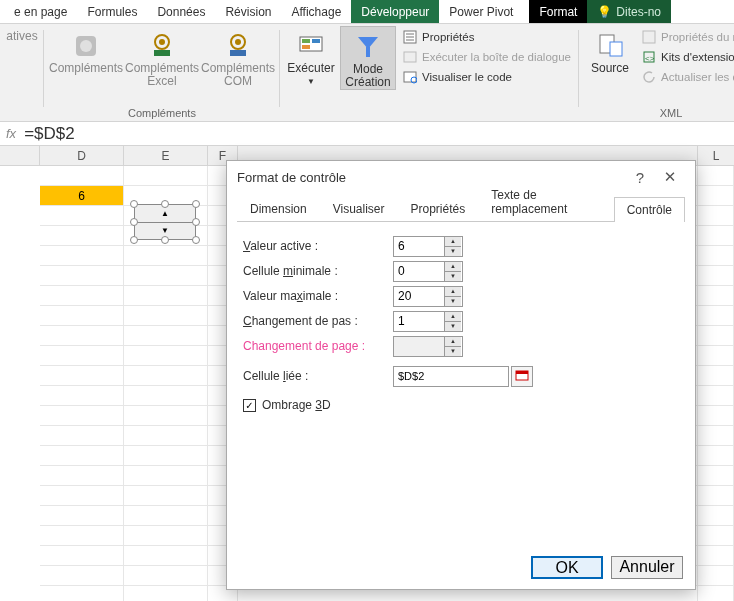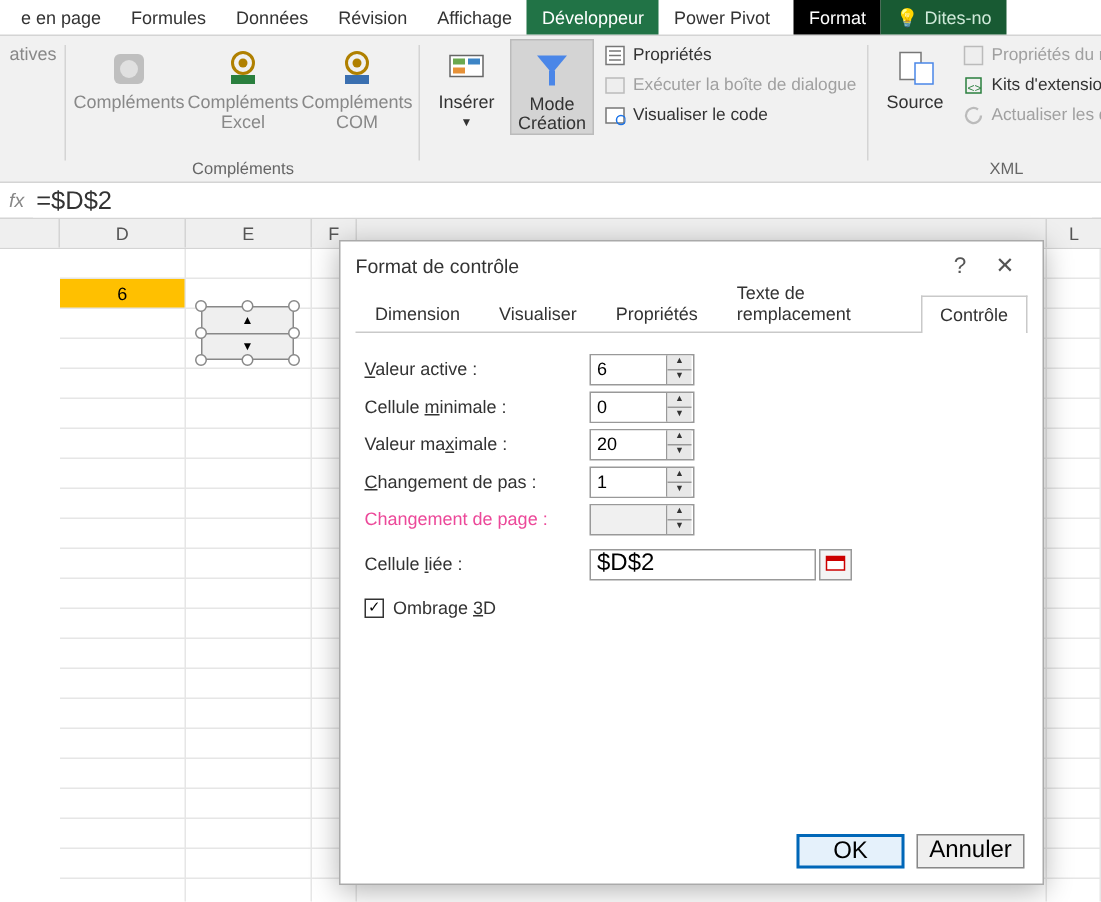--- a/index.html
+++ b/index.html
@@ -65,21 +65,21 @@
   .fld { display:flex; align-items:center; height:24px; margin-bottom:1px; }
   .fld label { width:150px; font-size:12px; color:#333; }
   .fld.disabled label { color:#ec4899; }
   .num { width:70px; height:21px; border:1px solid #999; display:flex; }
   .num input { border:none; outline:none; width:50px; padding:0 4px; font-size:12px; }
   .num.disabled input { background:#f0f0f0; }
   .spnbtns { width:17px; border-left:1px solid #999; display:flex; flex-direction:column; }
   .spnbtns div { flex:1; text-align:center; font-size:6px; line-height:9px; background:#e8e8e8; }
   .spnbtns div+div { border-top:1px solid #999; }
   .cellref { display:flex; align-items:center; gap:2px; }
-  .cellref input { width:151px; height:21px; border:1px solid #999; padding:0 4px; font-size:16px; outline:none; }
+  .cellref input { width:116px; height:21px; border:1px solid #999; padding:0 4px; font-size:11px; outline:none; }
   .cellref .pick { width:22px; height:21px; border:1px solid #999; background:#f4f4f4; display:flex; align-items:center; justify-content:center; }
   .chk { display:flex; align-items:center; gap:6px; margin-top:10px; font-size:12px; }
   .chk .box { width:13px; height:13px; border:1px solid #333; display:inline-flex; align-items:center; justify-content:center; font-size:10px; color:#000; }
   .dlg-buttons { height:44px; display:flex; justify-content:flex-end; align-items:center; gap:8px; padding:0 12px; border-top:none; }
   .btn { min-width:72px; height:23px; border:1px solid #888; background:#efefef; font-size:16px; }
   .btn.primary { border:2px solid #0067b8; background:#e5f1fb; }
 
   .u { text-decoration:underline; }
 </style>
 </head>
@@ -151,21 +151,21 @@
     <div class="group-body">
       <div class="bigbtn enabled" style="width:50px">
         <div class="ico">
             <svg width="28" height="28">
               <rect x="3" y="5" width="22" height="14" fill="#fff" stroke="#666"></rect>
               <rect x="5" y="7" width="8" height="4" fill="#6aa84f"></rect>
               <rect x="15" y="7" width="8" height="4" fill="#3d85c6"></rect>
               <rect x="5" y="13" width="8" height="4" fill="#e69138"></rect>
             </svg>
           </div>
-        <span>Insérer</span>
+        <span>Exécuter</span>
           <span style="font-size:8px">▼</span>
       </div>
       <div class="bigbtn enabled toggled" style="width:56px">
         <div class="ico">
             <svg width="28" height="28">
               <polygon points="4,4 24,4 14,16" fill="#4a86e8"></polygon>
               <rect x="12" y="14" width="4" height="10" fill="#4a86e8"></rect>
             </svg>
           </div>
         <span style="white-space:pre-line">Mode

